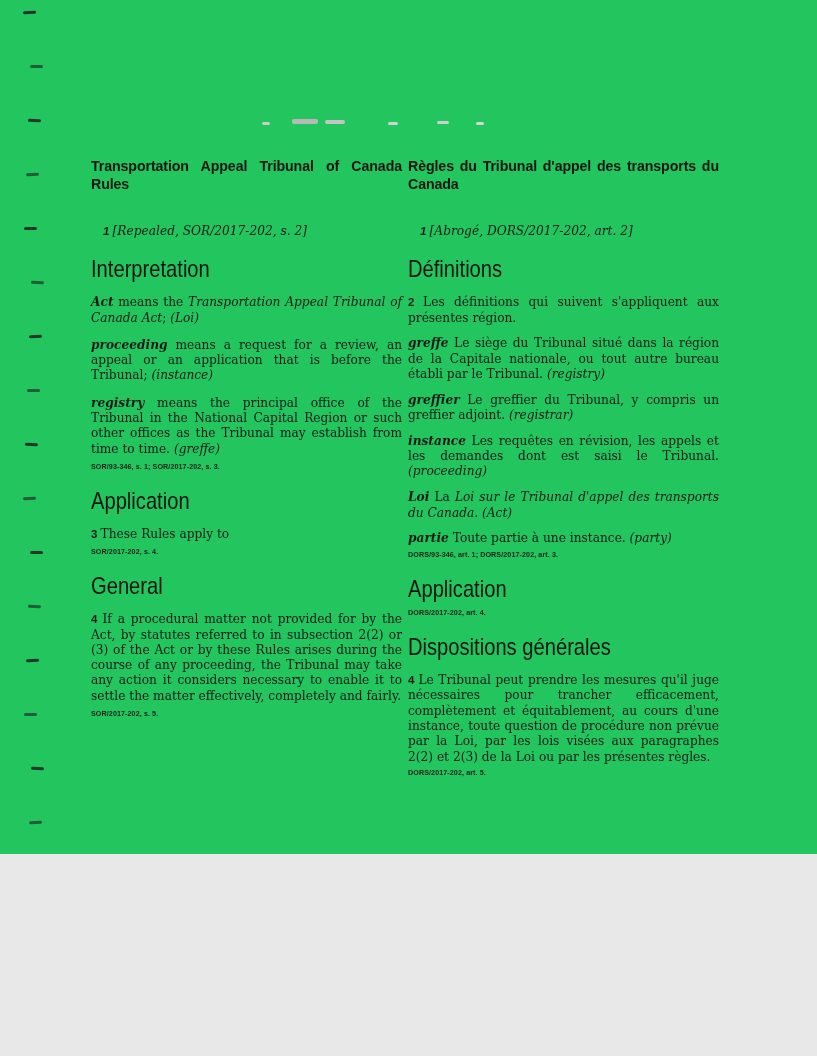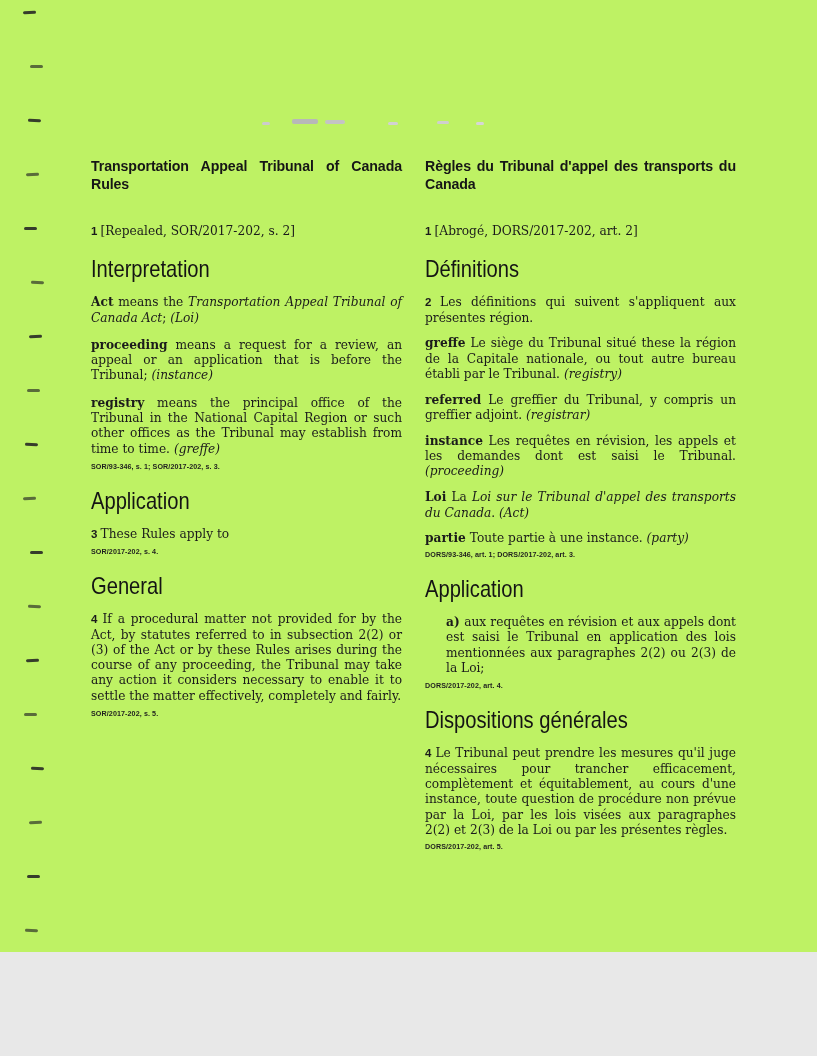--- a/index.html
+++ b/index.html
@@ -1,31 +1,31 @@
 <!DOCTYPE html>
 <html><head>
 <meta charset="utf-8">
 <style>
   html,body { margin:0; padding:0; background:#e8e8e8; }
   .page {
-    position:relative; width:817px; height:952px; margin:0 auto;
-    background:#bef264; overflow:hidden;
+    position:relative; width:817px; height:854px; margin:0 auto;
+    background:#22c55e; overflow:hidden;
     font-family:"DejaVu Serif", serif; color:#1b1b1b;
   }
   
   .col { position:absolute; top:158px; width:311px; }
   .col-en { left:91px; }
-  .col-fr { left:425px; }
+  .col-fr { left:408px; }
 
   .blk-title {
     font-family:"Liberation Sans", sans-serif; font-weight:700;
     font-size:14.2px; line-height:17.5px; letter-spacing:-0.1px;
     text-align:justify; margin:0 0 31px 0; color:#161616;
   }
-  .blk-provision { font-size:12.2px; line-height:15.3px; margin:0; }
+  .blk-provision { font-size:12.2px; line-height:15.3px; margin:12px;font-style:italic; }
   .blk-heading {
     font-family:"Liberation Sans", sans-serif; font-weight:400;
     font-size:24px; line-height:26px; margin:17px 0 13px 0;
     transform:scaleX(0.84); transform-origin:0 60%;
     white-space:nowrap; color:#141414;
   }
   .blk-para, .blk-def {
     font-size:12.2px; line-height:15.3px; text-align:justify;
     margin:0 0 12px 0;
   }
@@ -36,21 +36,21 @@
   }
   .blk-note {
     font-family:"Liberation Sans", sans-serif; font-weight:700;
     font-size:7.6px; line-height:9px; letter-spacing:0.1px;
     margin:-7px 0 0 0; color:#1e1e1e;
     transform:scaleX(0.94); transform-origin:0 0; white-space:nowrap;
   }
   .sg-num { font-family:"Liberation Sans", sans-serif; font-weight:700; font-size:11.5px; }
   .sg-b  { font-weight:700; }
   .sg-i  { font-style:italic; }
-  .sg-bi { font-weight:700; }
+  .sg-bi { font-weight:700; font-style:italic; }
 
   
   .footer-left, .footer-right, .page-number {
     position:absolute; font-family:"Liberation Sans", sans-serif;
     font-weight:700; font-size:8.6px; line-height:17.5px; color:#2a2a2a;
   }
   .footer-left  { left:91px;  top:960px; transform:scaleX(0.97); transform-origin:0 0; }
   .footer-right { right:85px; top:960px; text-align:right; transform:scaleX(0.97); transform-origin:100% 0; }
   .page-number  { left:401px; top:960px; }
   .stamp-65 {
@@ -120,28 +120,27 @@
       <div class="blk-heading">General</div>
       <div class="blk-para"><span class="sg-num">4 </span><span>If a procedural matter not provided for by the Act, by statutes referred to in subsection 2(2) or (3) of the Act or by these Rules arises during the course of any proceeding, the Tribunal may take any action it considers necessary to enable it to settle the matter effectively, completely and fairly.</span></div>
       <div class="blk-note">SOR/2017-202, s. 5.</div>
     </div>
 
   <div class="col col-fr" lang="fr">
       <div class="blk-title">Règles du Tribunal d'appel des transports du Canada</div>
       <div class="blk-provision"><span class="sg-num">1 </span><span>[Abrogé, DORS/2017-202, art. 2]</span></div>
       <div class="blk-heading">Définitions</div>
       <div class="blk-para"><span class="sg-num">2 </span><span>Les définitions qui suivent s'appliquent aux présentes région.</span></div>
-      <div class="blk-def"><span class="sg-bi">greffe</span><span> Le siège du Tribunal situé these la région de la Capitale nationale, ou tout autre bureau établi par le Tribunal. </span><span class="sg-i">(registry)</span></div>
-      <div class="blk-def"><span class="sg-bi">referred</span><span> Le greffier du Tribunal, y compris un greffier adjoint. </span><span class="sg-i">(registrar)</span></div>
+      <div class="blk-def"><span class="sg-bi">greffe</span><span> Le siège du Tribunal situé dans la région de la Capitale nationale, ou tout autre bureau établi par le Tribunal. </span><span class="sg-i">(registry)</span></div>
+      <div class="blk-def"><span class="sg-bi">greffier</span><span> Le greffier du Tribunal, y compris un greffier adjoint. </span><span class="sg-i">(registrar)</span></div>
       <div class="blk-def"><span class="sg-bi">instance</span><span> Les requêtes en révision, les appels et les demandes dont est saisi le Tribunal. </span><span class="sg-i">(proceeding)</span></div>
       <div class="blk-def"><span class="sg-bi">Loi</span><span> La </span><span class="sg-i">Loi sur le Tribunal d'appel des transports du Canada</span><span>. </span><span class="sg-i">(Act)</span></div>
       <div class="blk-def"><span class="sg-bi">partie</span><span> Toute partie à une instance. </span><span class="sg-i">(party)</span></div>
       <div class="blk-note">DORS/93-346, art. 1; DORS/2017-202, art. 3.</div>
       <div class="blk-heading">Application</div>
-      <div class="blk-clause"><span class="sg-b">a) </span><span>aux requêtes en révision et aux appels dont est saisi le Tribunal en application des lois mentionnées aux paragraphes 2(2) ou 2(3) de la Loi;</span></div>
       <div class="blk-note">DORS/2017-202, art. 4.</div>
       <div class="blk-heading">Dispositions générales</div>
       <div class="blk-para"><span class="sg-num">4 </span><span>Le Tribunal peut prendre les mesures qu'il juge nécessaires pour trancher efficacement, complètement et équitablement, au cours d'une instance, toute question de procédure non prévue par la Loi, par les lois visées aux paragraphes 2(2) et 2(3) de la Loi ou par les présentes règles.</span></div>
       <div class="blk-note">DORS/2017-202, art. 5.</div>
     </div>
 
   <div class="footer-left">
     <div>Current to June 21, 2019</div>
     <div>Last amended on September 22, 2017</div>
   </div>

